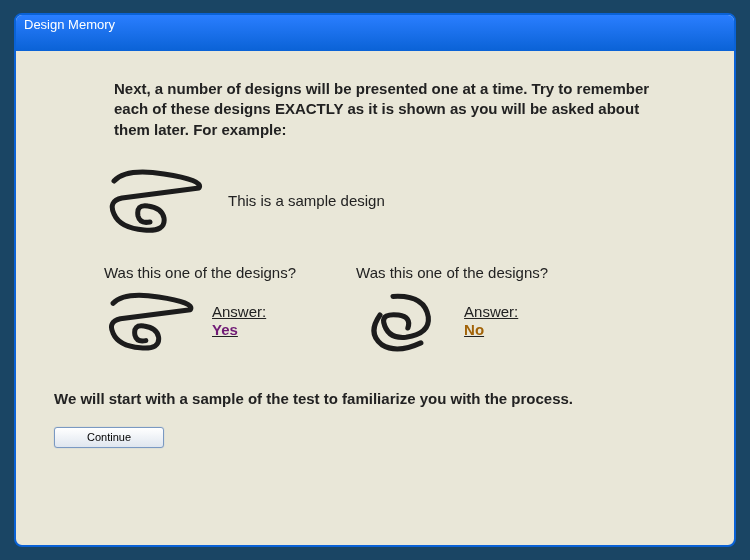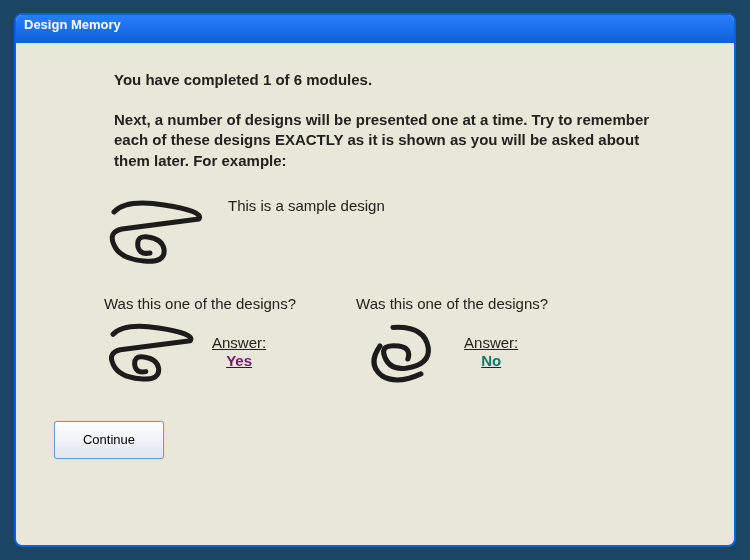--- a/index.html
+++ b/index.html
@@ -19,85 +19,83 @@
       height: 534px;
       background: #e9e7d8;
       border: 2px solid #0a62d6;
       border-radius: 8px;
       overflow: hidden;
       position: relative;
     }
     .titlebar {
       background: linear-gradient(to bottom, #2a7eff, #0a62d6);
       color: #fff;
-      font-weight: bold;
+      font-weight: normal;
       font-size: 13px;
-      height: 28px;
+      height: 36px;
       line-height: 20px;
       padding-left: 8px;
     }
     .content {
       padding: 28px 38px 14px 38px;
       color: #222;
     }
     .p1 { font-weight: bold; margin-bottom: 22px; margin-left: 60px; }
     .p2 { font-weight: bold; margin-bottom: 26px; margin-left: 60px; margin-right: 20px; line-height: 1.35; }
     .sample-row {
       display: flex;
-      align-items: flex-start;
+      align-items: center;
       margin-left: 50px;
       margin-bottom: 28px;
       gap: 14px;
     }
     .design { flex-shrink: 0; }
     .sample-label { font-size: 15px; }
     .qa-row {
       display: flex;
       margin-left: 50px;
       gap: 60px;
       margin-bottom: 36px;
-      text-align: center;
     }
     .qa-col { }
     .qa-question { font-size: 15px; margin-bottom: 8px; }
     .qa-body { display: flex; align-items: flex-start; gap: 8px; text-decoration: underline; }
     .qa-text { padding-top: 14px; }
     .qa-answer-label { display: block; font-size: 15px; }
     .qa-answer { display: block; font-weight: bold; font-size: 15px; margin-top:1px; }
     .ans-yes { color: #701a75; }
-    .ans-no { color: #0f766e; }
+    .ans-no { color: #a16207; }
     .p3 { font-weight: bold; margin-bottom: 20px; }
     .bottom-row {
       display: flex;
       justify-content: space-between;
       align-items: center;
       gap: 12px;
     }
     .p4 { font-weight: bold; }
     .continue-btn {
       width: 110px;
-      height: 38px;
-      font-size: 13px;
+      height: 21px;
+      font-size: 11px;
       background: linear-gradient(to bottom, #ffffff, #dfe6ef);
       border: 1px solid #7a99c2;
       border-radius: 3px;
       cursor: pointer;
       box-shadow: 0 0 1px rgba(0,80,200,0.4);
     }
   </style>
 </head>
 <body>
 
 <div class="window">
   <div class="titlebar">
     <span>Design Memory</span>
   </div>
   <div class="content">
 
-    <p class="p1">You have completed 1 of 6 modules.</p>
 
     <p class="p2">Next, a number of designs will be presented one at a time. Try to remember each of these designs EXACTLY as it is shown as you will be asked about them later. For example:</p>
 
     <div class="sample-row">
       <svg class="design" width="110" height="70" viewBox="0 0 110 70">
         <path d="M 10 15 Q 22 2, 60 8 Q 100 14, 95 22 L 18 32 Q 4 35, 10 48 Q 16 62, 40 64 Q 62 66, 60 52 Q 58 42, 44 40 Q 32 38, 34 50 Q 36 58, 46 56" fill="none" stroke="#1c1c1c" stroke-width="5" stroke-linecap="round" stroke-linejoin="round"></path>
       </svg>
       <span class="sample-label">This is a sample design</span>
     </div>
 
@@ -123,19 +121,20 @@
             <path d="M 22 28 Q 8 48, 24 60 Q 40 70, 66 58" fill="none" stroke="#1c1c1c" stroke-width="5.5" stroke-linecap="round" stroke-linejoin="round"></path>
           </svg>
           <div class="qa-text">
             <span class="qa-answer-label">Answer:</span>
             <span class="qa-answer ans-no">No</span>
           </div>
         </div>
       </div>
     </div>
 
+    <p class="p3">We will start with a sample of the test to familiarize you with the process.</p>
 
     <div class="bottom-row">
       <button class="continue-btn">Continue</button>
     </div>
 
   </div>
 </div>
 
 </body></html>

